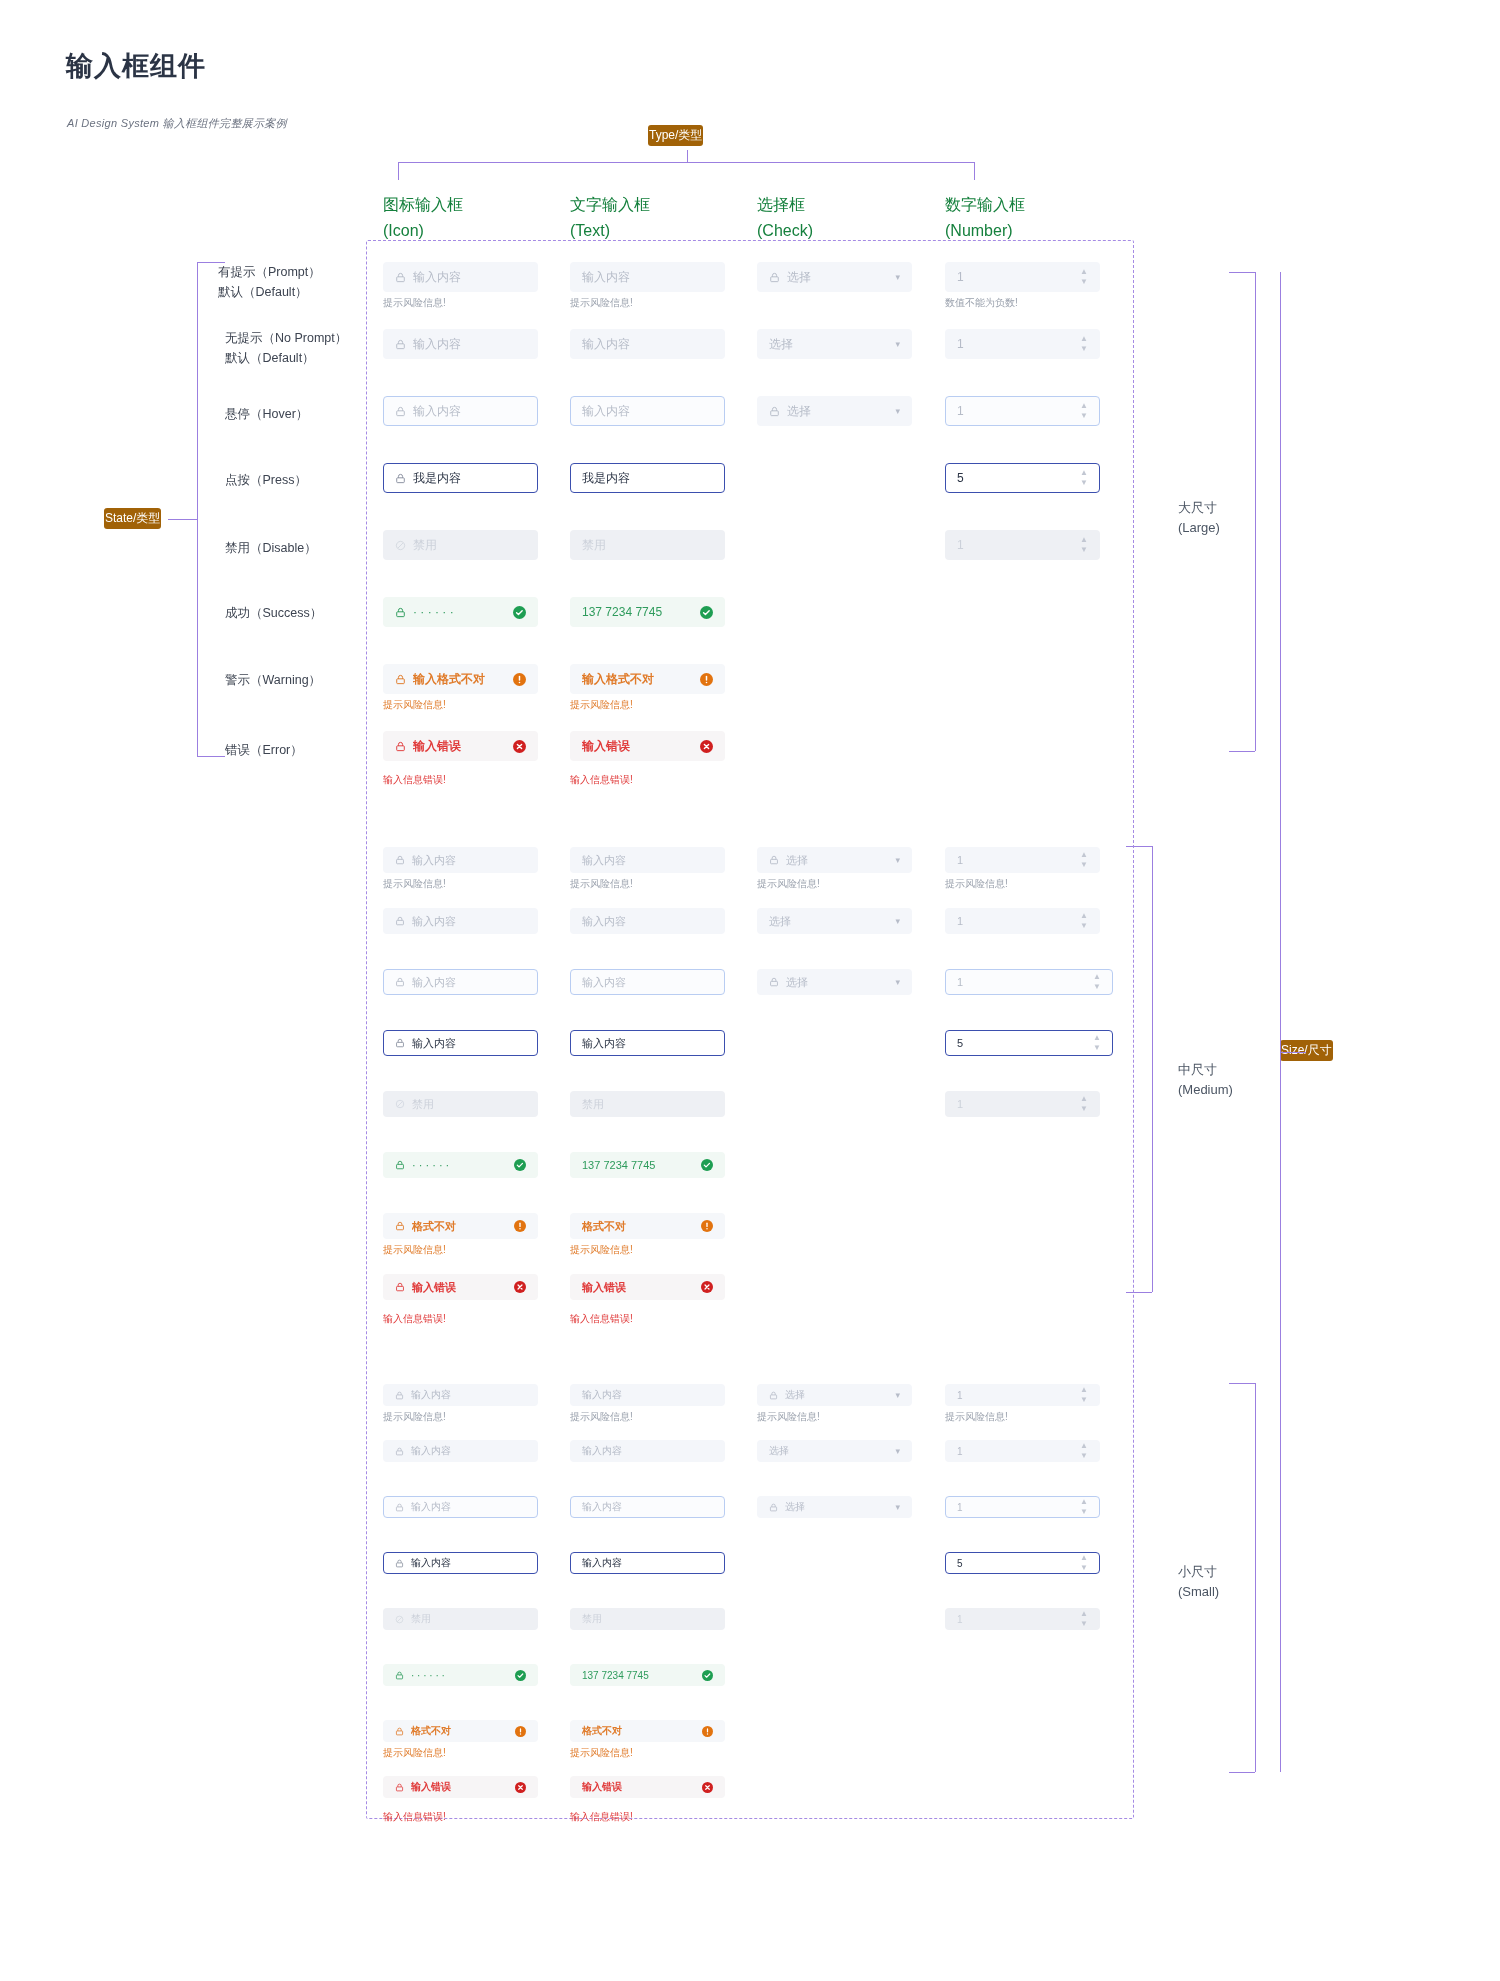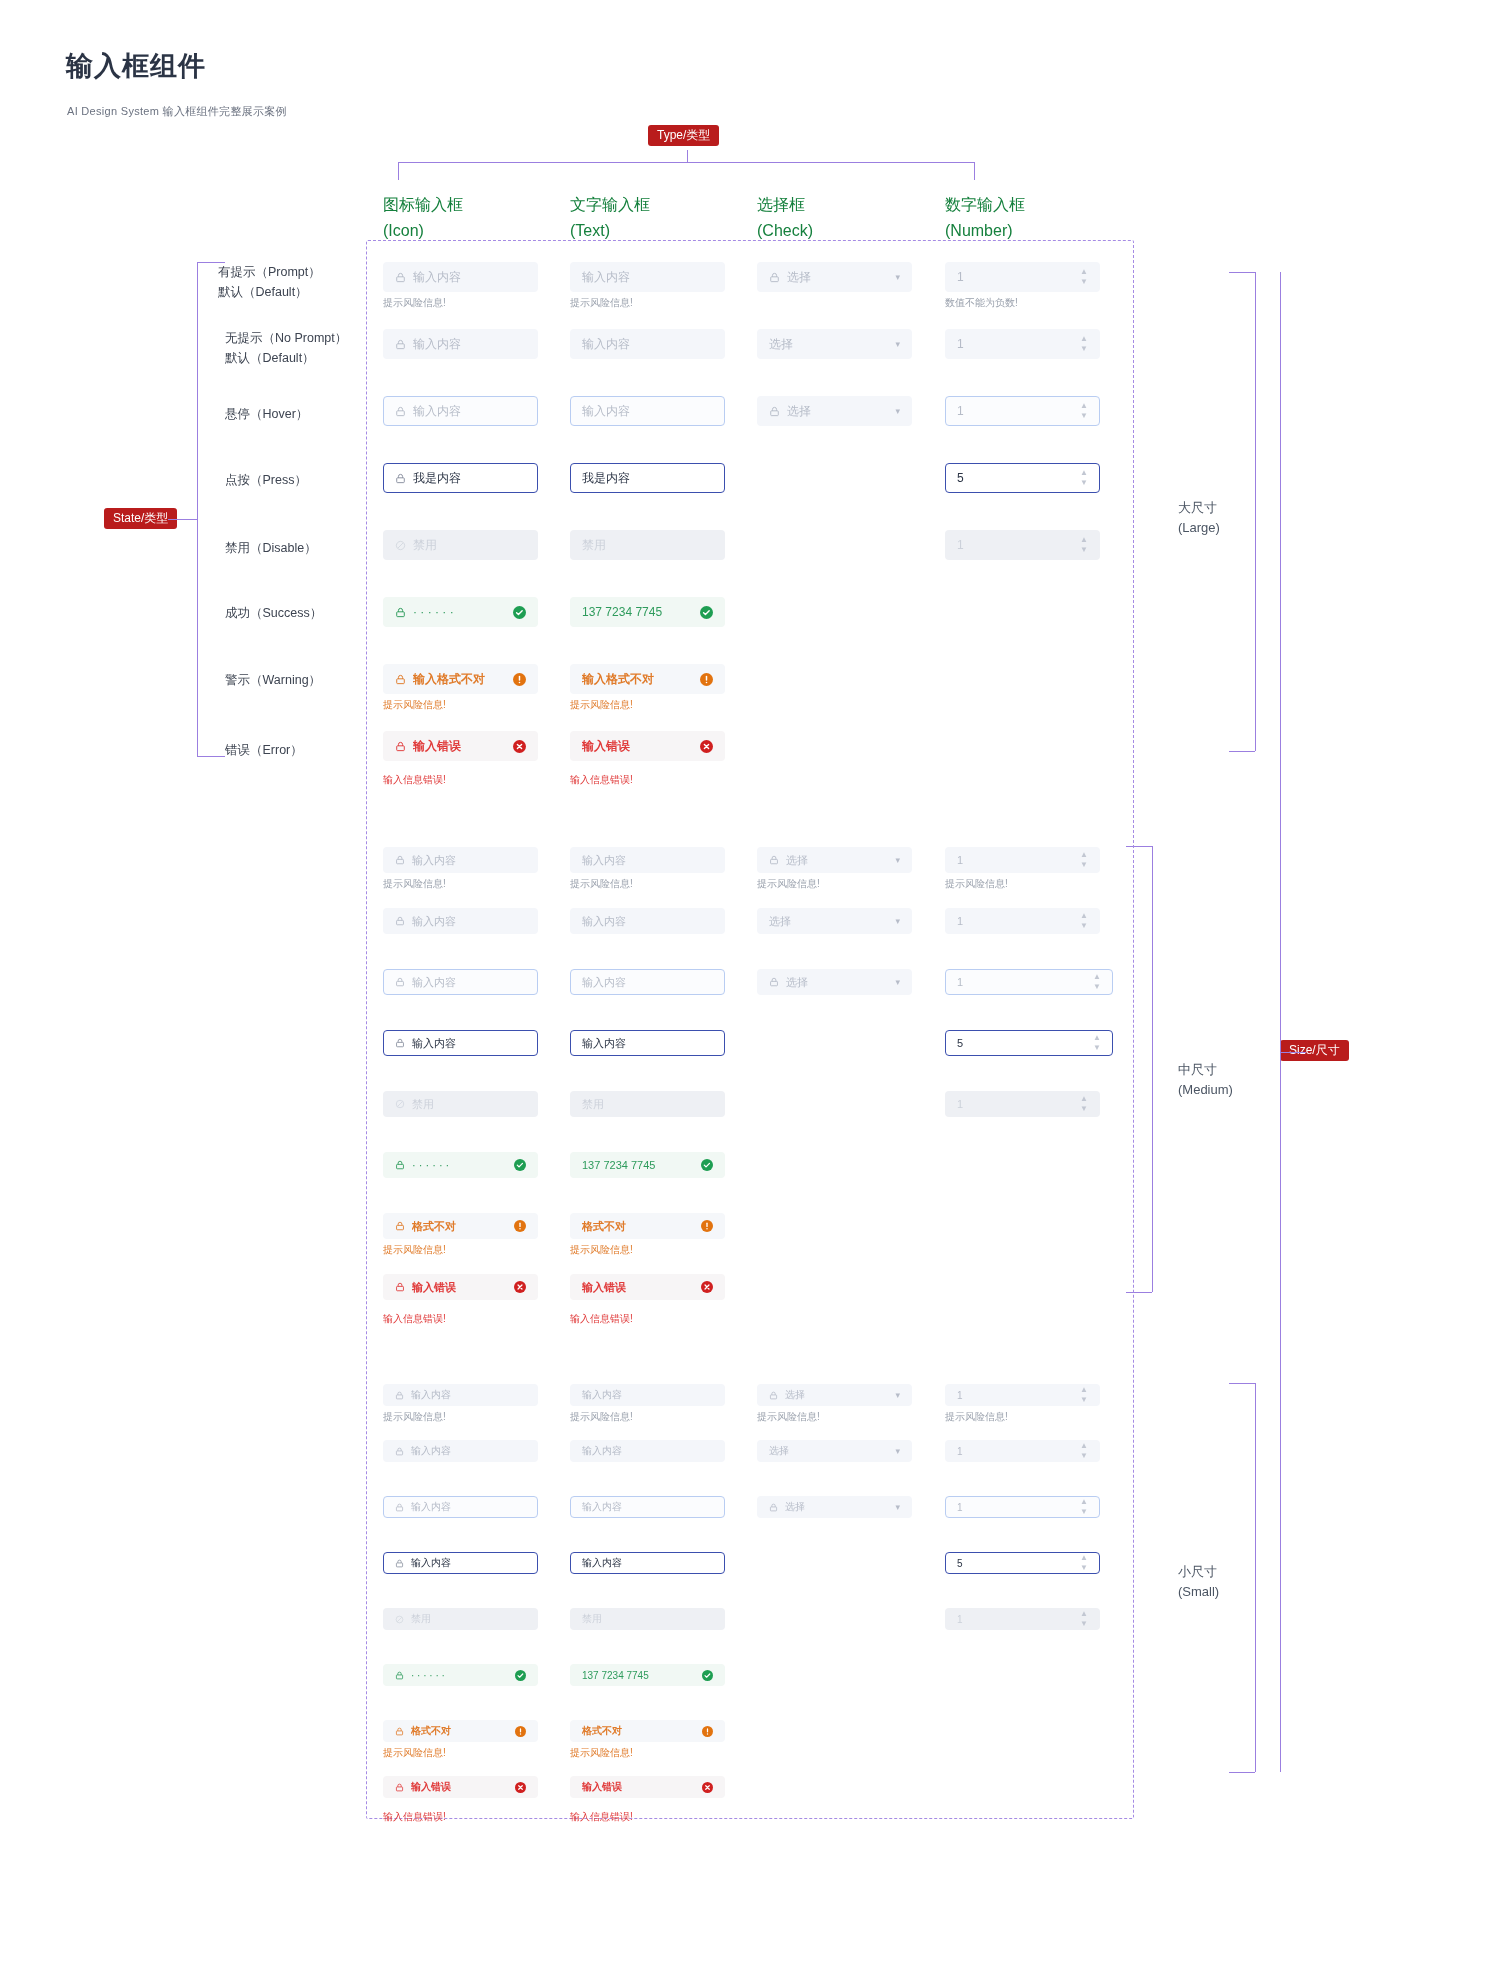--- a/index.html
+++ b/index.html
@@ -10,28 +10,28 @@
     font-family: "Liberation Sans", "DejaVu Sans", sans-serif;
     color:#333;
     position:relative;
     overflow:hidden;
   }
   .page-title {
     position:absolute; left:66px; top:48px;
     font-size:27px; font-weight:bold; color:#2b3445; letter-spacing:1px;
   }
   .page-sub {
-    position:absolute; left:67px; top:104px;
-    font-size:11px; color:#6b7280; letter-spacing:.3px;
+    position:absolute; left:67px; top:116px;
+    font-size:11px; color:#6b7280; letter-spacing:.3px;font-style:italic;
   }
 
   
   .badge {
-    position:absolute; background:#b91c1c; color:#fff;
-    font-size:12px; padding:4px 9px 5px; border-radius:3px;
+    position:absolute; background:#a16207; color:#fff;
+    font-size:12px; padding:4px 1px 5px; border-radius:3px;
     white-space:nowrap; line-height:1;
   }
   #badge-type  { left:648px; top:125px; }
   #badge-state { left:104px; top:508px; }
   #badge-size  { left:1280px; top:1040px; }
 
   
   .vline { position:absolute; width:1px; background:#9b7fe0; }
   .hline { position:absolute; height:1px; background:#9b7fe0; }
 

